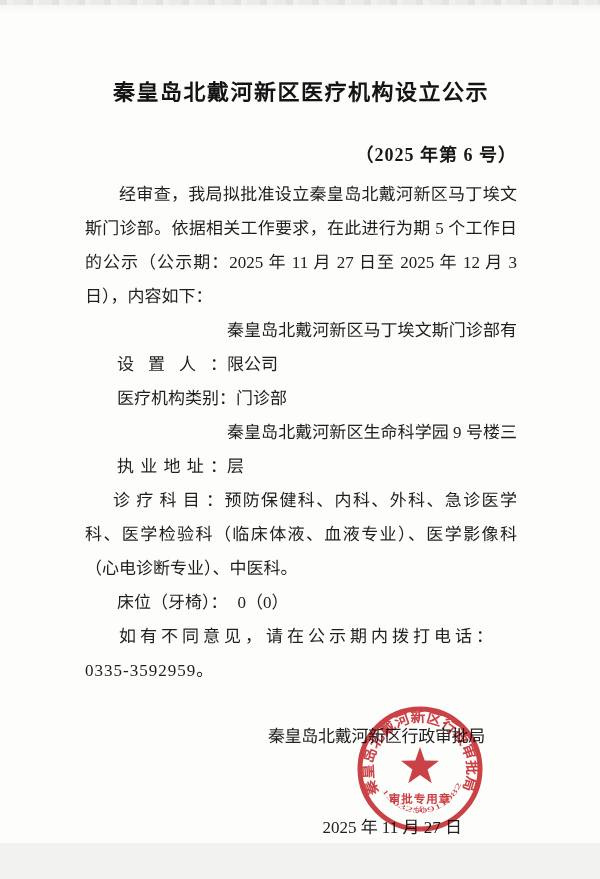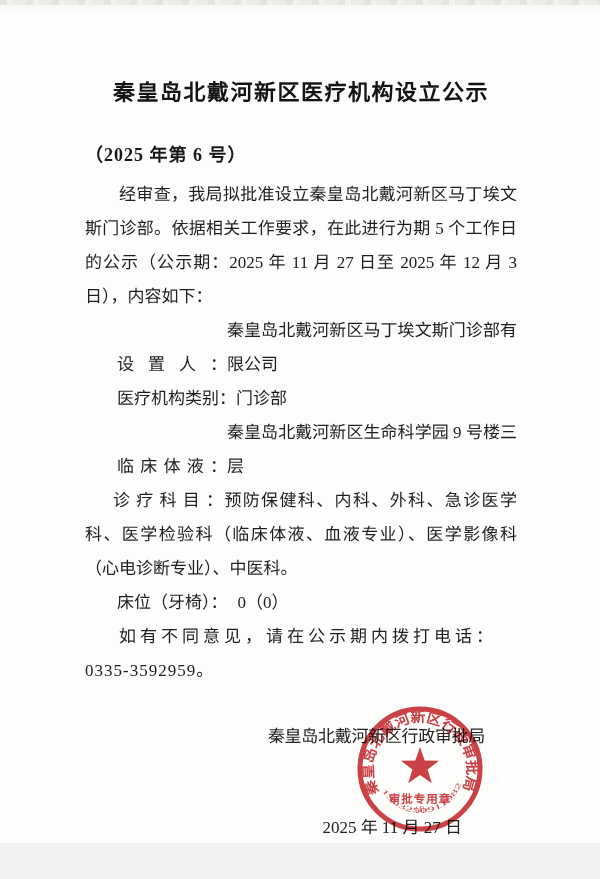--- a/index.html
+++ b/index.html
@@ -31,21 +31,21 @@
     font-size:22px;line-height:30px;
     font-weight:bold;
     text-align:center;
     letter-spacing:1.5px;
     color:#141414;
   }
   .doc-no{
     margin-top:34px;
     font-size:18px;line-height:26px;
     font-weight:bold;
-    text-align:left;
+    text-align:right;
     letter-spacing:1px;
     color:#181818;
   }
   .bodytext{
     font-size:17px;
     line-height:34px;
     text-align:justify;
     color:var(--ink);
   }
   p.intro{
@@ -123,21 +123,21 @@
     <span class="field-label">设置人：</span>
     <span class="field-value">秦皇岛北戴河新区马丁埃文斯门诊部有限公司</span>
   </div>
 
   <div class="bodytext field-row">
     <span class="field-label">医疗机构类别：</span>
     <span class="field-value">门诊部</span>
   </div>
 
   <div class="bodytext field-row">
-    <span class="field-label">临床体液：</span>
+    <span class="field-label">执业地址：</span>
     <span class="field-value">秦皇岛北戴河新区生命科学园 9 号楼三层</span>
   </div>
 
   <p class="bodytext dept"><span class="field-label" style="margin-left:28px">诊疗科目：</span><span>预防保健科、内科、外科、急诊医学科、医学检验科（临床体液、血液专业）、医学影像科（心电诊断专业）、中医科。</span></p>
 
   <div class="bodytext field-row">
     <span class="field-label">床位（牙椅）：</span>
     <span class="field-value gap">0（0）</span>
   </div>
 

